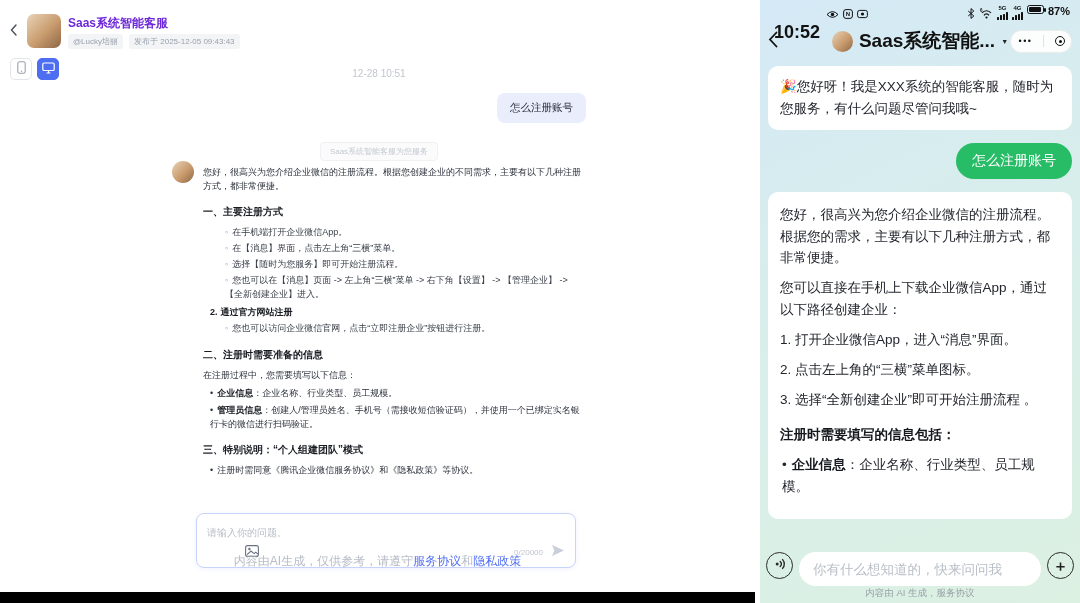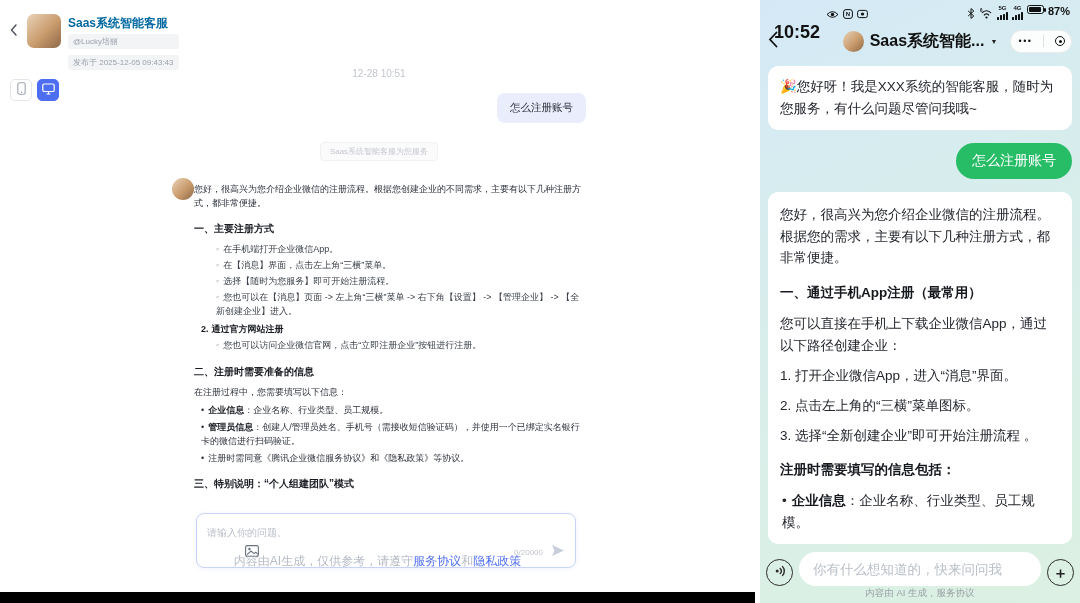--- a/index.html
+++ b/index.html
@@ -6,37 +6,37 @@
   html,body { margin:0; padding:0; background:#fff; }
   .stage { position:relative; width:1080px; height:603px; overflow:hidden; background:#fff;
            font-family:"Liberation Sans","DejaVu Sans",sans-serif; }
 
   
   .desktop { position:absolute; left:0; top:0; width:755px; height:603px; background:#fff; }
   .d-header { display:flex; align-items:flex-start; padding:14px 0 0 6px; gap:7px; }
   .d-back { display:flex; align-items:center; justify-content:center; width:14px; height:34px; cursor:pointer; }
   .d-avatar { width:34px; height:34px; border-radius:7px; flex:none;
               background:linear-gradient(135deg,#e9d3b8 0%,#c99b6d 55%,#8c6746 100%); }
-  .d-title { font-size:12px; font-weight:bold; color:#0369a1; line-height:1.2; padding-top:2px; }
-  .d-tags { display:flex; gap:6px; margin-top:4px;flex-direction:column; }
+  .d-title { font-size:12px; font-weight:bold; color:#6d28d9; line-height:1.2; padding-top:2px; }
+  .d-tags { display:flex; gap:6px; margin-top:4px; }
   .d-tag { background:#f3f4f6; color:#9aa1ad; font-size:8px; padding:2px 5px; border-radius:3px; white-space:nowrap; }
 
   .d-toggles { display:flex; gap:5px; padding:9px 0 0 10px; }
   .d-toggle { width:22px; height:22px; border-radius:5px; border:1px solid #e3e5ea; background:#fff;
               display:flex; align-items:center; justify-content:center; padding:0; cursor:pointer; }
   .d-toggle.active { background:#4e6ef2; border-color:#4e6ef2; }
 
   .d-chat { position:absolute; left:172px; top:68px; width:414px; height:444px; overflow:hidden; }
   .d-time { text-align:center; color:#c2c6ce; font-size:10px; }
   .d-row-right { display:flex; justify-content:flex-end; margin-top:14px; }
   .d-user-bubble { background:#e9edfc; color:#2b2f38; font-size:10.5px; padding:8px 13px; border-radius:8px; }
   .d-notice-wrap { text-align:center; margin-top:17px; }
   .d-notice { display:inline-block; background:#fbfbfc; border:1px solid #f0f1f4; color:#c4c8d0; font-size:8px;
               padding:3px 9px; border-radius:4px; }
-  .d-botrow { display:flex; margin-top:17px; }
+  .d-botrow { display:flex; gap:9px; }
   .d-bot-avatar { width:22px; height:22px; border-radius:50%; flex:none;
                   background:linear-gradient(135deg,#e9d3b8 0%,#c99b6d 55%,#8c6746 100%); }
   .d-botmsg { flex:1; font-size:9px; color:#2c313b; line-height:1.5; }
 
   .d-botmsg .blk-p   { margin:5px 0; }
   .d-botmsg .blk-h   { font-weight:bold; font-size:10px; color:#171a20; margin:11px 0 7px; }
   .d-botmsg .blk-num { font-weight:bold; color:#171a20; margin:5px 0 2px; padding-left:7px; }
   .d-botmsg .blk-num .marker { margin-right:3px; }
   .d-botmsg .blk-circ { padding-left:22px; margin:2.5px 0; color:#3b404a; }
   .d-botmsg .blk-circ .marker { margin-right:4px; color:#9aa0aa; }
@@ -73,42 +73,42 @@
   .sig-bars i { display:block; width:2px; background:#111; border-radius:.5px; }
   .battery { position:relative; width:17px; height:9px; border:1px solid #111; border-radius:2.5px; margin-bottom:1px; }
   .battery i { position:absolute; left:1px; top:1px; bottom:1px; width:80%; background:#111; border-radius:1px; }
   .battery u { position:absolute; right:-3px; top:2px; width:2px; height:3.5px; background:#111; border-radius:1px; }
 
   .m-nav { position:relative; display:flex; align-items:center; height:34px; padding:0 8px; }
   .m-back { display:flex; align-items:center; cursor:pointer; }
   .m-nav-center { position:absolute; left:0; right:0; display:flex; align-items:center; justify-content:center; gap:6px; pointer-events:none; }
   .m-avatar { width:21px; height:21px; border-radius:50%;
               background:linear-gradient(135deg,#e9d3b8 0%,#c99b6d 55%,#8c6746 100%); }
-  .m-title { font-size:16px; font-weight:bold; color:#111; }
+  .m-title { font-size:19px; font-weight:bold; color:#111; }
   .m-caret { font-size:7px; color:#222; pointer-events:auto; cursor:pointer; }
   .m-capsule { position:absolute; right:8px; width:62px; height:23px; border-radius:12px; background:rgba(255,255,255,.92);
                border:1px solid rgba(0,0,0,.07); display:flex; align-items:center; justify-content:space-around; }
   .m-more { font-size:9px; letter-spacing:1.5px; color:#111; cursor:pointer; padding-left:2px; }
   .m-capsule-div { width:1px; height:12px; background:#e2e2e2; }
   .m-target { position:relative; width:10px; height:10px; border:1.5px solid #111; border-radius:50%; cursor:pointer; }
   .m-target::after { content:""; position:absolute; left:50%; top:50%; width:3px; height:3px; margin:-1.5px 0 0 -1.5px;
                      border-radius:50%; background:#111; }
 
   .m-chat { padding:8px 8px 0; }
   .m-bubble { background:#fff; border-radius:10px; padding:10px 12px; font-size:13.5px; line-height:1.62; color:#23262d; }
   .m-row-right { display:flex; justify-content:flex-end; margin:13px 0; }
   .m-green { background:#27bc66; color:#fff; font-size:14px; padding:9px 16px; border-radius:20px; }
   .m-reply { padding:12px; max-height:352px; overflow:hidden; }
   .m-reply .blk-p { margin:8px 0; }
   .m-reply .blk-h { font-weight:bold; margin:13px 0 9px; color:#15181d; }
   .m-reply .blk-dot { margin:9px 0; padding-left:2px; }
   .m-reply .blk-dot .marker { margin-right:5px; }
   .m-reply .blk:first-child { margin-top:0; }
 
-  .m-inputbar { position:absolute; left:0; right:0; bottom:17px; display:flex; align-items:flex-end; gap:6px; padding:0 6px; }
+  .m-inputbar { position:absolute; left:0; right:0; bottom:17px; display:flex; align-items:flex-start; gap:6px; padding:0 6px; }
   .m-voice, .m-plus { width:27px; height:27px; border:1.6px solid #2b2b2b; border-radius:50%; flex:none;
                       display:flex; align-items:center; justify-content:center; cursor:pointer; background:transparent; }
   .m-plus { font-size:15px; color:#222; font-weight:bold; line-height:1; }
   .m-input { flex:1; height:34px; border:none; outline:none; border-radius:18px; background:#fff; padding:0 14px;
              font-size:13.5px; color:#333; font-family:inherit; }
   .m-input::placeholder { color:#b9bfc7; }
   .m-footer { position:absolute; bottom:3px; left:0; width:100%; text-align:center; font-size:9.5px; color:#9aa1a7; }
 </style>
 </head>
 <body>
@@ -169,22 +169,22 @@
             <div class="blk blk-circ"><span class="marker">◦</span><span>在手机端打开企业微信App。</span></div>
             <div class="blk blk-circ"><span class="marker">◦</span><span>在【消息】界面，点击左上角“三横”菜单。</span></div>
             <div class="blk blk-circ"><span class="marker">◦</span><span>选择【随时为您服务】即可开始注册流程。</span></div>
             <div class="blk blk-circ"><span class="marker">◦</span><span>您也可以在【消息】页面 -&gt; 左上角“三横”菜单 -&gt; 右下角【设置】 -&gt; 【管理企业】 -&gt; 【全新创建企业】进入。</span></div>
             <div class="blk blk-num"><span class="marker">2.</span><span>通过官方网站注册</span></div>
             <div class="blk blk-circ"><span class="marker">◦</span><span>您也可以访问企业微信官网，点击“立即注册企业”按钮进行注册。</span></div>
             <div class="blk blk-h"><span>二、注册时需要准备的信息</span></div>
             <div class="blk blk-p"><span>在注册过程中，您需要填写以下信息：</span></div>
             <div class="blk blk-dot"><span class="marker">•</span><span class="b">企业信息</span><span>：企业名称、行业类型、员工规模。</span></div>
             <div class="blk blk-dot"><span class="marker">•</span><span class="b">管理员信息</span><span>：创建人/管理员姓名、手机号（需接收短信验证码），并使用一个已绑定实名银行卡的微信进行扫码验证。</span></div>
+            <div class="blk blk-h"><span>三、特别说明：“个人组建团队”模式</span></div>
             <div class="blk blk-dot"><span class="marker">•</span><span>注册时需同意《腾讯企业微信服务协议》和《隐私政策》等协议。</span></div>
-            <div class="blk blk-h"><span>三、特别说明：“个人组建团队”模式</span></div>
           </div>
       </div>
     </div>
 
     <div class="d-composer">
       <input class="d-input" placeholder="请输入你的问题。" style="">
       <div class="d-composer-bottom">
         <span class="d-img-btn">
           <span>
             <svg width="14" height="12" viewBox="0 0 14 12">
@@ -295,21 +295,20 @@
       </div>
     </div>
 
     <div class="m-chat">
       <div class="m-bubble m-welcome">🎉您好呀！我是XXX系统的智能客服，随时为您服务，有什么问题尽管问我哦~</div>
       <div class="m-row-right">
         <div class="m-green">怎么注册账号</div>
       </div>
       <div class="m-bubble m-reply">
           <div class="blk blk-p"><span>您好，很高兴为您介绍企业微信的注册流程。根据您的需求，主要有以下几种注册方式，都非常便捷。</span></div>
-          <div class="blk blk-h"><span>一、通过手机App注册（最常用）</span></div>
           <div class="blk blk-p"><span>您可以直接在手机上下载企业微信App，通过以下路径创建企业：</span></div>
           <div class="blk blk-p"><span>1. 打开企业微信App，进入“消息”界面。</span></div>
           <div class="blk blk-p"><span>2. 点击左上角的“三横”菜单图标。</span></div>
           <div class="blk blk-p"><span>3. 选择“全新创建企业”即可开始注册流程 。</span></div>
           <div class="blk blk-h"><span>注册时需要填写的信息包括：</span></div>
           <div class="blk blk-dot"><span class="marker">•</span><span class="b">企业信息</span><span>：企业名称、行业类型、员工规模。</span></div>
           <div class="blk blk-dot"></div>
         </div>
     </div>
 

